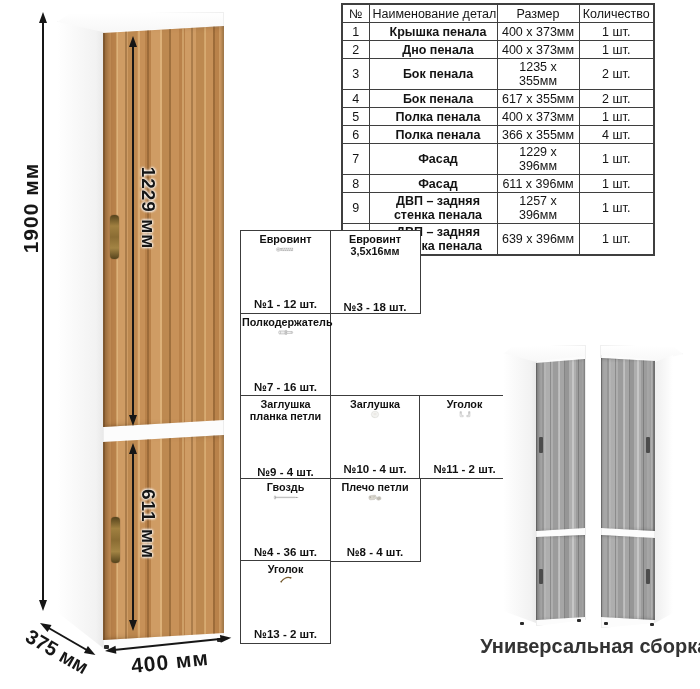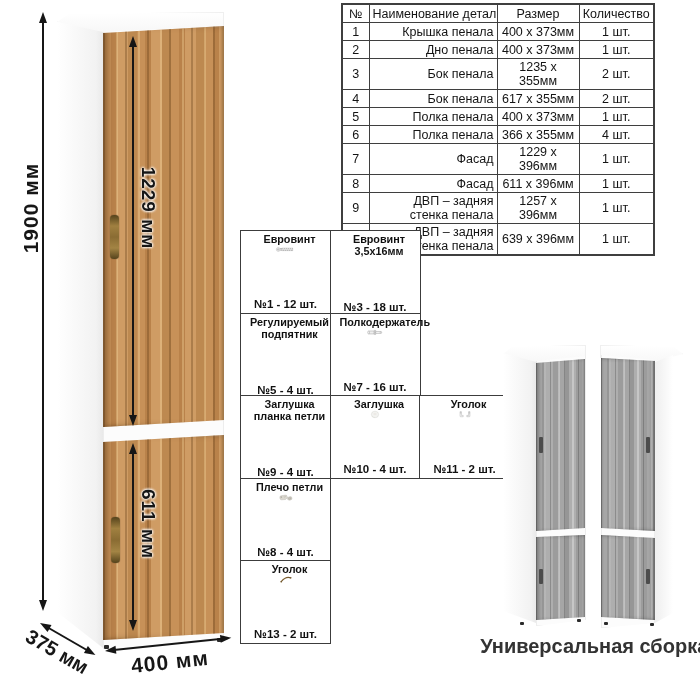--- a/index.html
+++ b/index.html
@@ -66,34 +66,34 @@
     border-collapse:collapse;table-layout:fixed;
     font-size:12.5px;line-height:1.12;color:#141414;
     border:2px solid #3f3f3f;
   }
   table.parts th, table.parts td{
     border:1px solid #3f3f3f;padding:1px 3px;height:15px;
     font-weight:normal;vertical-align:middle;text-align:center;
     overflow:hidden;
   }
   table.parts th{white-space:nowrap;}
-  table.parts td.nm{text-align:right;padding-left:13px;}
+  table.parts td.nm{text-align:center;padding-left:13px;font-weight:bold;}
 
   
   .hw{position:absolute;left:240px;top:230px;}
   .hw-row{display:flex;}
   .hw-row + .hw-row{margin-top:-1.5px;}
   .hw-cell{
     width:91px;height:84px;box-sizing:border-box;
     border:1.5px solid #3c3c3c;background:#fff;
     display:flex;flex-direction:column;align-items:stretch;
     padding:2px 1px 3px;
   }
   .hw-cell + .hw-cell{margin-left:-1.5px;}
-  .hw-title{font-size:10.8px;font-weight:bold;text-align:center;line-height:1.12;color:#111;padding-left:8px;}
+  .hw-title{font-size:10.8px;font-weight:bold;text-align:center;line-height:1.12;color:#111;}
   .hw-icon{flex:1;display:flex;align-items:center;justify-content:center;overflow:hidden;}
   .hw-icon svg{width:82px;height:auto;max-height:100%;}
   .hw-count{font-size:11.5px;font-weight:bold;text-align:center;color:#111;margin-top:44px;}
 
   .caption{
     position:absolute;font-weight:bold;font-size:20px;color:#333;
     white-space:nowrap;transform:translate(-50%,-50%);
   }
 </style>
 </head>
@@ -256,35 +256,20 @@
               <path d="M26 13 l5 14 5-14 5 14 5-14 5 14 5-14 5 14 5-14 4 12 5-10" fill="none"></path>
             </g>
           </svg>
         </div>
         <div class="hw-count">№3 - 18 шт.</div>
       </div>
     </div>
 
     <div class="hw-row">
       <div class="hw-cell">
-        <div class="hw-title">Регулируемый подпятник</div>
-        <div class="hw-icon">
-          <svg viewBox="0 0 100 52">
-            <g transform="rotate(-18 50 26)">
-              <rect x="10" y="22" width="30" height="8" fill="#ececec" stroke="#838383" stroke-width="1.3"></rect>
-              <path d="M14 22 v8 M18 22 v8 M22 22 v8 M26 22 v8 M30 22 v8 M34 22 v8" stroke="#9a9a9a" stroke-width="1"></path>
-              <rect x="40" y="18" width="7" height="16" fill="#d5d5d5" stroke="#838383" stroke-width="1.3"></rect>
-              <path d="M47 16 L82 10 Q88 26 82 42 L47 36 Z" fill="#1c1c1c"></path>
-              <path d="M56 14 v26 M64 13 v28 M72 12 v29" stroke="#3d3d3d" stroke-width="1.5"></path>
-            </g>
-          </svg>
-        </div>
-        <div class="hw-count">№5 - 4 шт.</div>
-      </div>
-      <div class="hw-cell">
         <div class="hw-title">Полкодержатель</div>
         <div class="hw-icon">
           <svg viewBox="0 0 100 36">
             <g fill="#efefef" stroke="#7c7c7c" stroke-width="1.4">
               <rect x="24" y="12" width="23" height="12" rx="3"></rect>
               <ellipse cx="24" cy="18" rx="3.5" ry="6" fill="#f8f8f8"></ellipse>
               <rect x="47" y="9.5" width="6" height="17" rx="2" fill="#dcdcdc"></rect>
               <rect x="53" y="14" width="21" height="8" rx="3" fill="#f4f4f4"></rect>
               <ellipse cx="74" cy="18" rx="3" ry="4" fill="#ffffff"></ellipse>
             </g>
@@ -333,20 +318,31 @@
               <path d="M78 9 v25 q0 4 -4 4 h-14 v-8 h10 v-21 z" fill="#ededed"></path>
               <circle cx="73.5" cy="16" r="2.5" fill="#fff"></circle>
             </g>
           </svg>
         </div>
         <div class="hw-count">№11 - 2 шт.</div>
       </div>
     </div>
 
     <div class="hw-row">
+      <div class="hw-cell">
+        <div class="hw-title">Гвоздь</div>
+        <div class="hw-icon">
+          <svg viewBox="0 0 100 30">
+            <ellipse cx="13" cy="15" rx="2.5" ry="6.5" fill="#eee" stroke="#888" stroke-width="1.2"></ellipse>
+            <rect x="15" y="13.5" width="68" height="3" fill="#e8e8e8" stroke="#888" stroke-width="1"></rect>
+            <path d="M83 13 L93 15 L83 17 z" fill="#999"></path>
+          </svg>
+        </div>
+        <div class="hw-count">№4 - 36 шт.</div>
+      </div>
       <div class="hw-cell">
         <div class="hw-title">Плечо петли</div>
         <div class="hw-icon">
           <svg viewBox="0 0 100 56">
             <g transform="rotate(-10 50 28)" fill="#dbd8cf" stroke="#8b887f" stroke-width="1.4">
               <ellipse cx="72" cy="38" rx="15" ry="11"></ellipse>
               <ellipse cx="72" cy="38" rx="8" ry="6" fill="#c4c1b8"></ellipse>
               <path d="M12 21 q0 -9 9 -9 l28 1 q8 0 9 8 l1 9 -14 10 -24 -2 q-9 -1 -9 -8 z"></path>
               <ellipse cx="22" cy="21" rx="4" ry="3" fill="#bbb8af"></ellipse>
               <ellipse cx="43" cy="22" rx="5" ry="3.2" fill="#eceae3"></ellipse>

